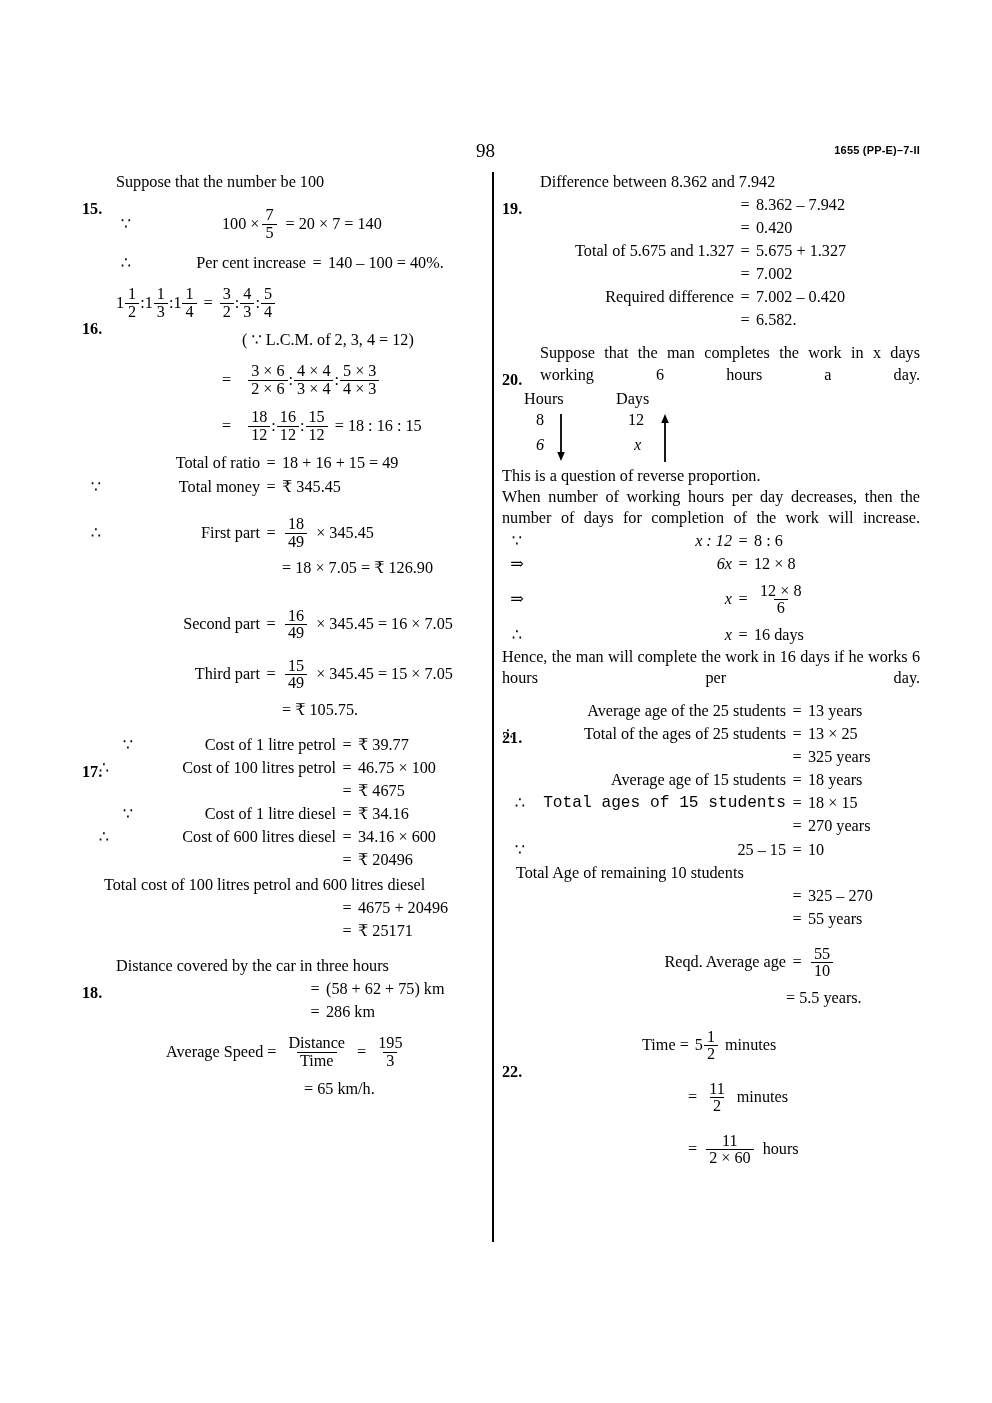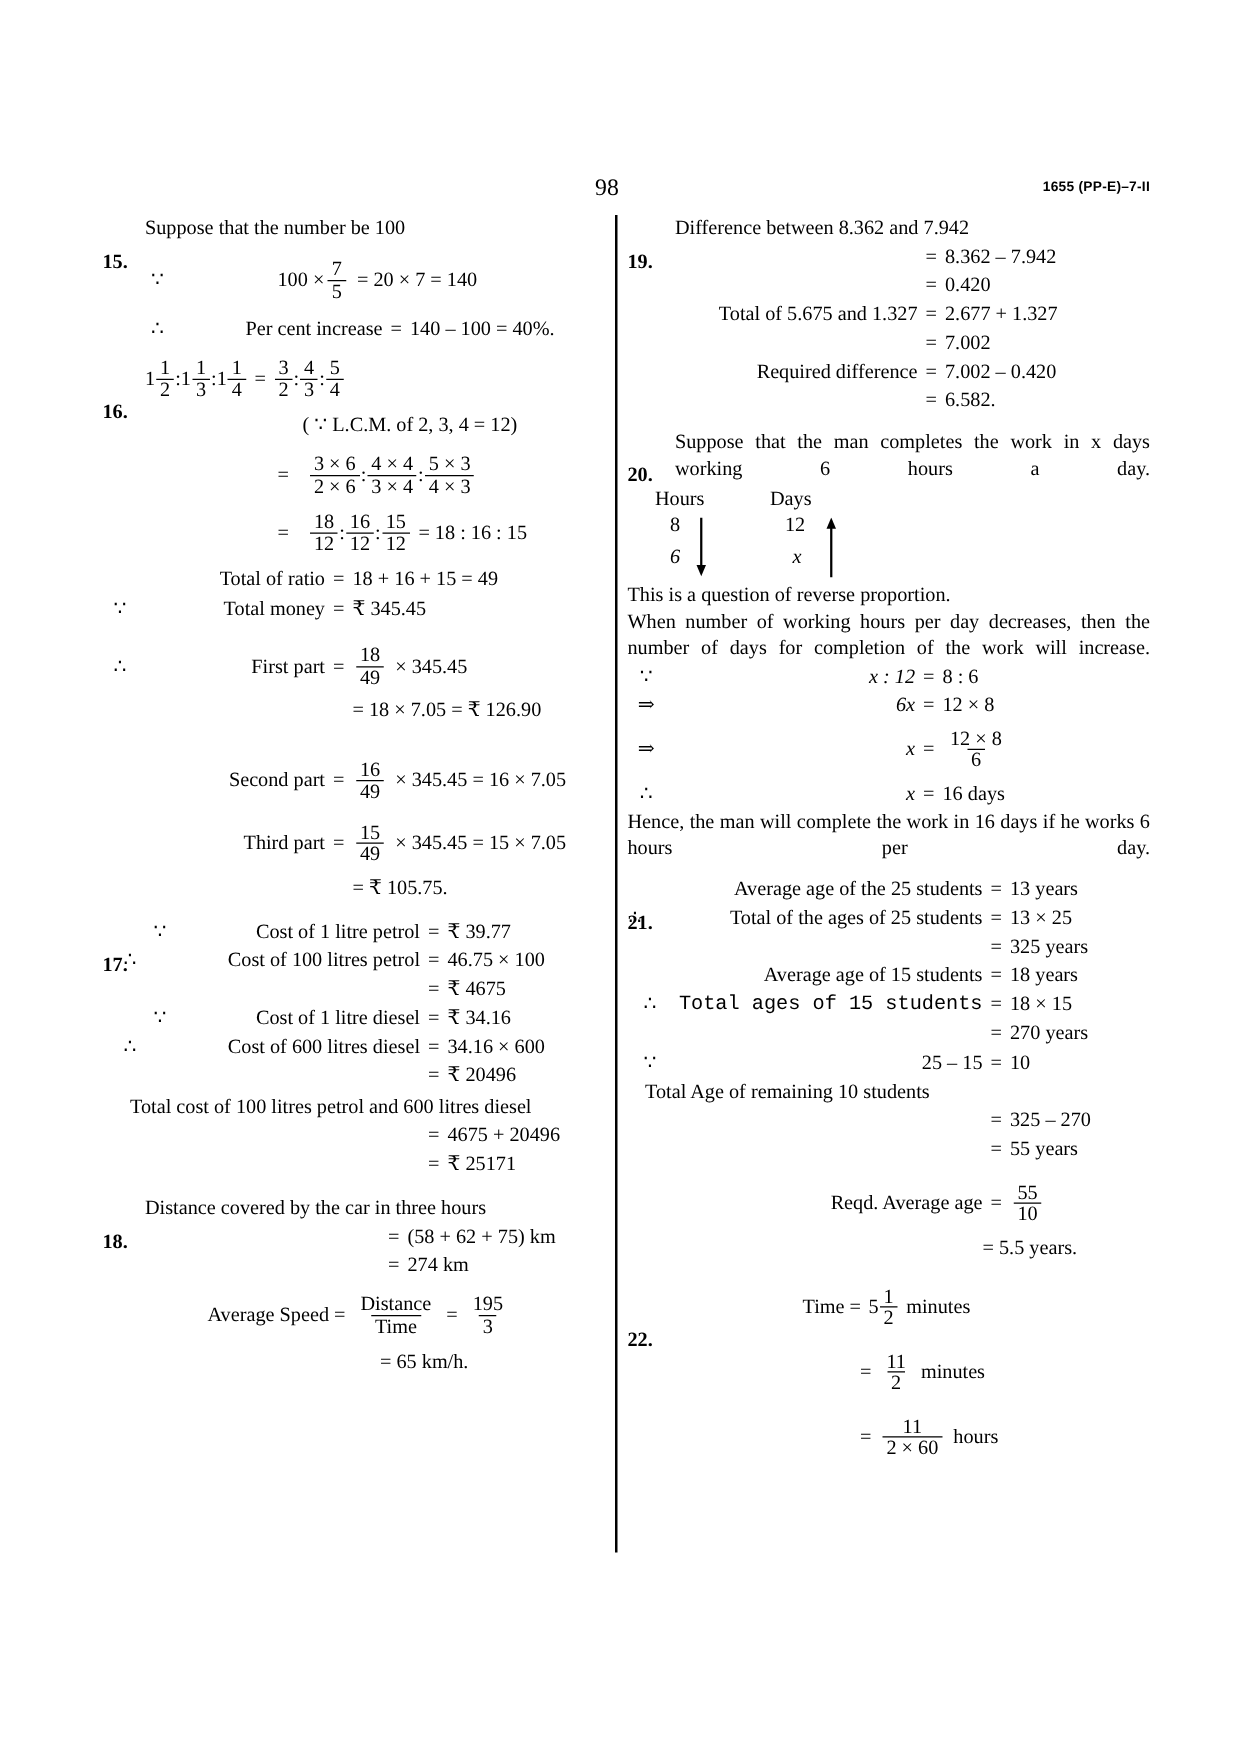--- a/index.html
+++ b/index.html
@@ -319,21 +319,21 @@
         </div>
       </div>
       <div class="row" style="margin-top:2px;">
         <span class="gl" style="width:222px;"></span>
         <span class="eq">=</span>
         <span class="val">(58 + 62 + 75) km</span>
       </div>
       <div class="row" style="margin-top:2px;">
         <span class="gl" style="width:222px;"></span>
         <span class="eq">=</span>
-        <span class="val">274 km</span>
+        <span class="val">286 km</span>
       </div>
       <div class="ln" style="margin-top:12px;padding-left:84px;">
         <span>Average Speed =</span>
         <span class="sp"></span>
         <span class="frac">
           <span class="nu">Distance</span>
           <span class="de">Time</span>
         </span>
         <span class="sp"></span>
         <span>=</span>
@@ -365,21 +365,21 @@
         <span class="val">8.362 – 7.942</span>
       </div>
       <div class="row" style="margin-top:2px;">
         <span class="lbl" style="width:232px;"></span>
         <span class="eq">=</span>
         <span class="val">0.420</span>
       </div>
       <div class="row" style="margin-top:2px;">
         <span class="lbl" style="width:232px;">Total of 5.675 and 1.327</span>
         <span class="eq">=</span>
-        <span class="val">2.677 + 1.327</span>
+        <span class="val">5.675 + 1.327</span>
       </div>
       <div class="row" style="margin-top:2px;">
         <span class="lbl" style="width:232px;"></span>
         <span class="eq">=</span>
         <span class="val">7.002</span>
       </div>
       <div class="row" style="margin-top:2px;">
         <span class="lbl" style="width:232px;">Required difference</span>
         <span class="eq">=</span>
         <span class="val">7.002 – 0.420</span>

